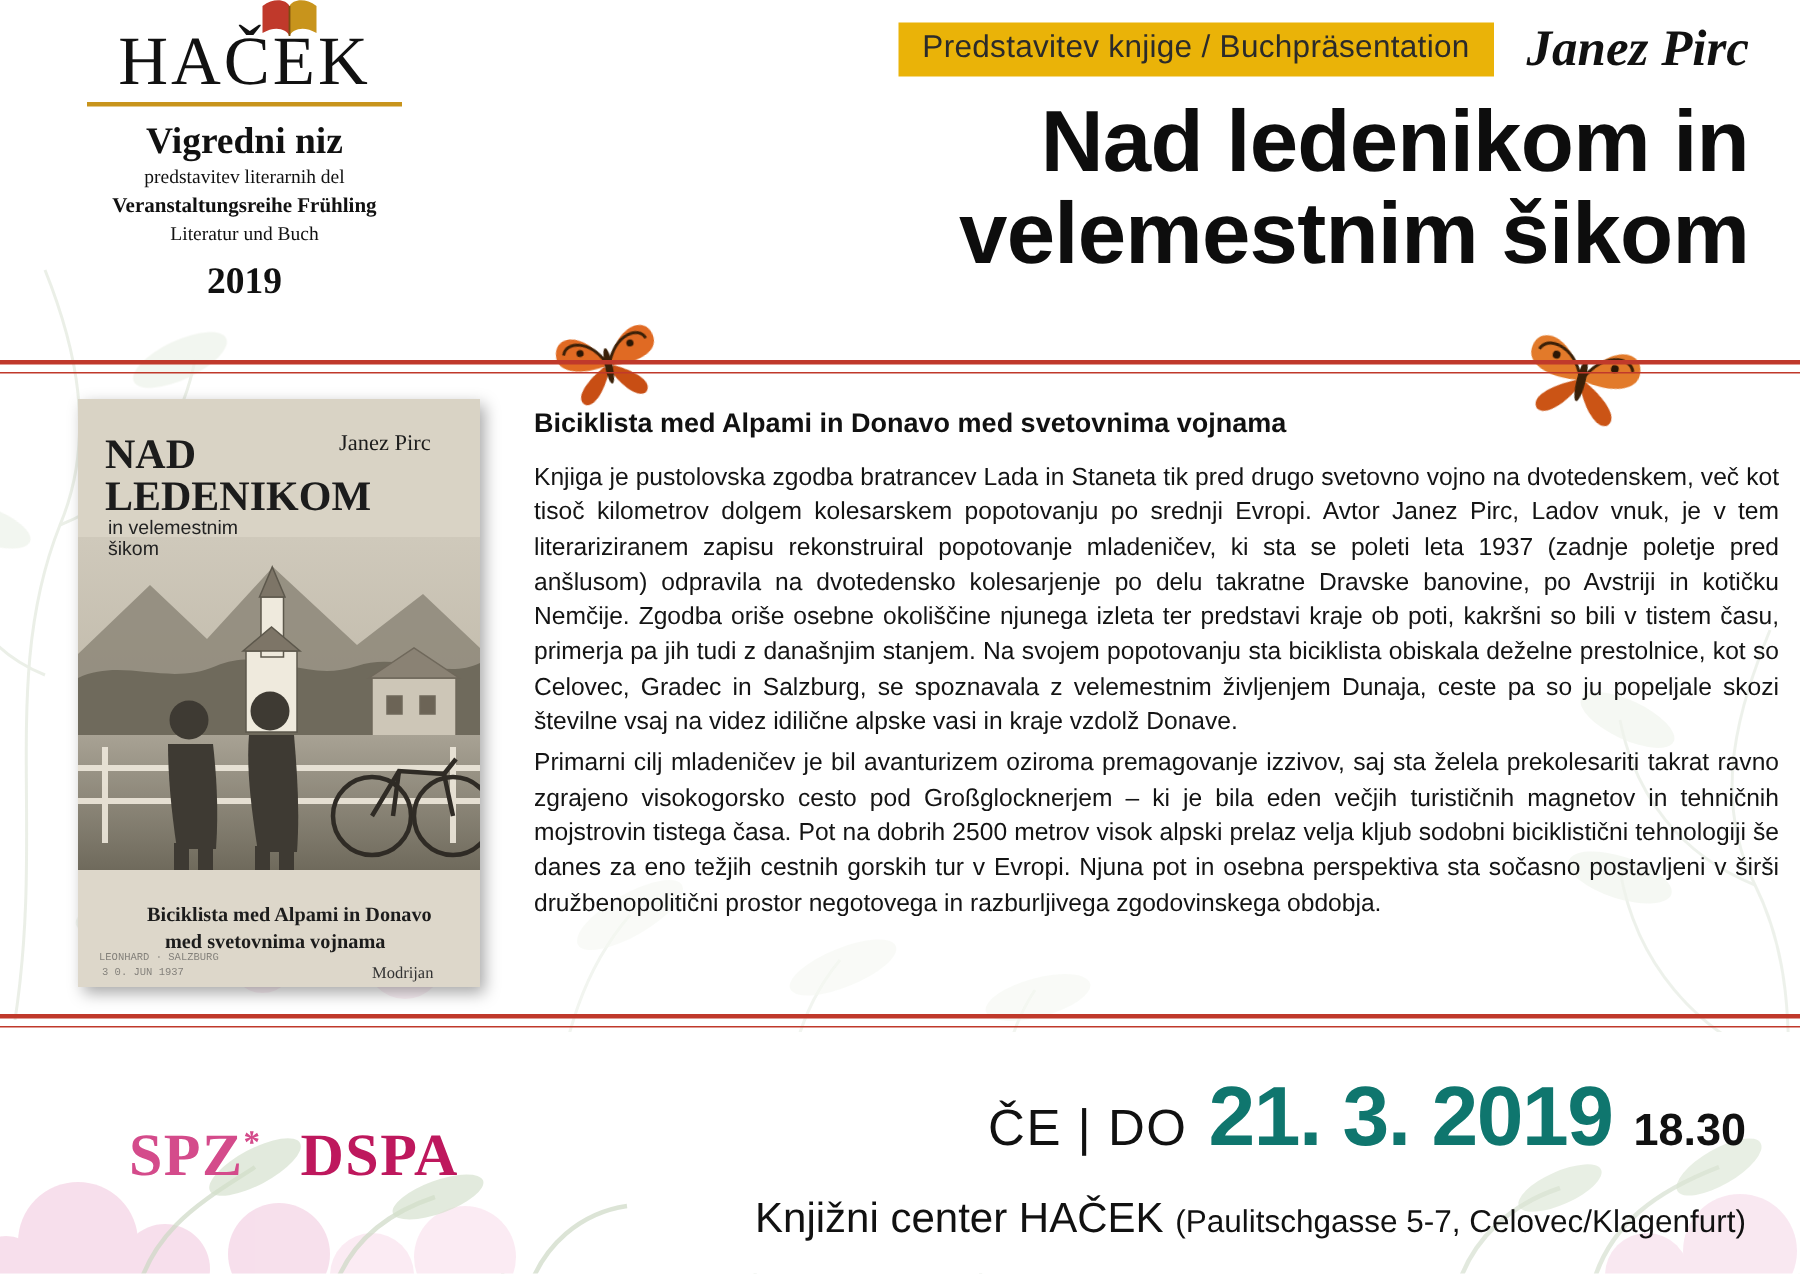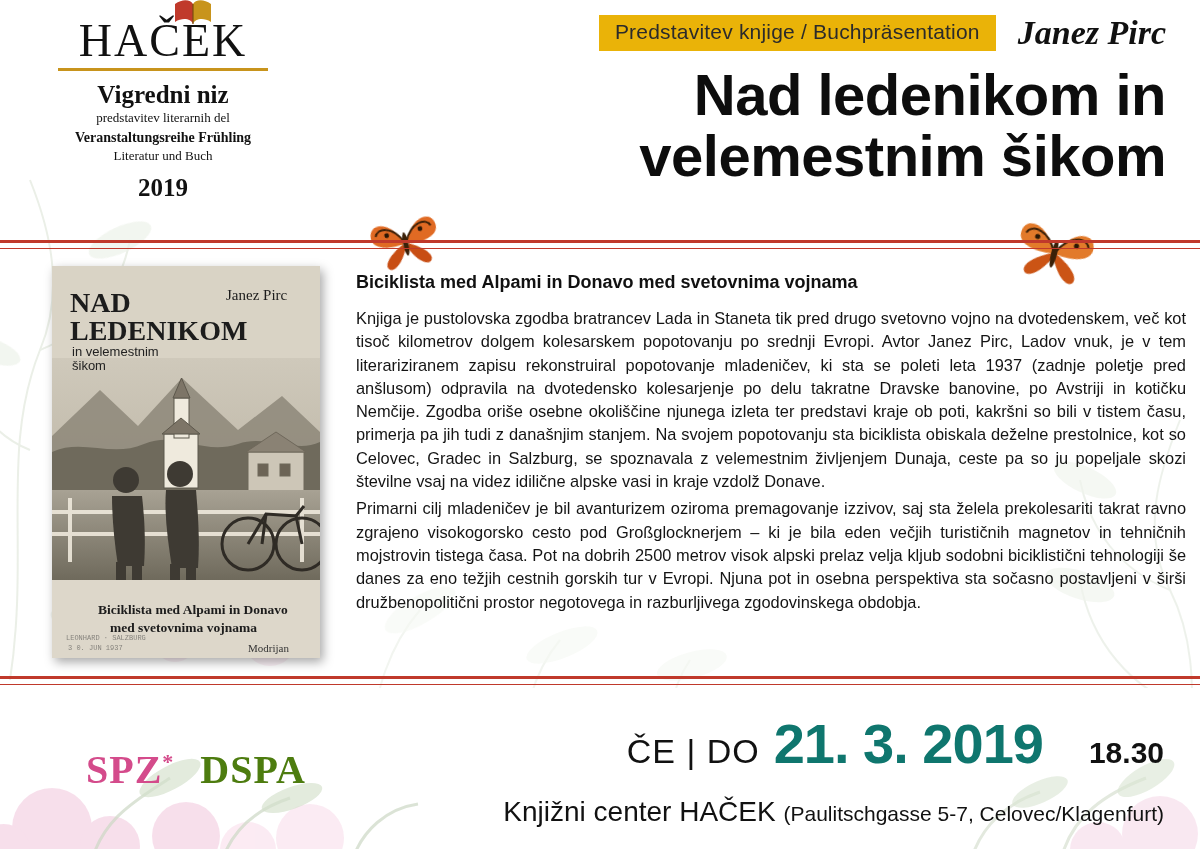--- a/index.html
+++ b/index.html
@@ -236,21 +236,21 @@
     color: #d44b8b;
     letter-spacing: 1px;
     line-height: 1;
     margin-left: 44px;
   }
   .spz sup { font-size: 22px; }
   .dspa {
     font-family: "Liberation Serif", serif;
     font-size: 40px;
     font-weight: bold;
-    color: #4d7c0f;
+    color: #be185d;
     letter-spacing: 1px;
     line-height: 1;
   }
 
   .date-line {
     position: absolute;
     right: 36px;
     top: 28px;
     display: flex;
     align-items: baseline;
@@ -266,21 +266,20 @@
     font-size: 56px;
     font-weight: bold;
     color: #0f766e;
     letter-spacing: -1px;
     line-height: 1;
   }
   .time {
     font-size: 30px;
     font-weight: bold;
     color: #111;
-    margin-left: 32px;
   }
   .venue-line {
     position: absolute;
     right: 36px;
     top: 108px;
     font-size: 28px;
     color: #111;
     white-space: nowrap;
   }
   .venue-addr { font-size: 21px; }

